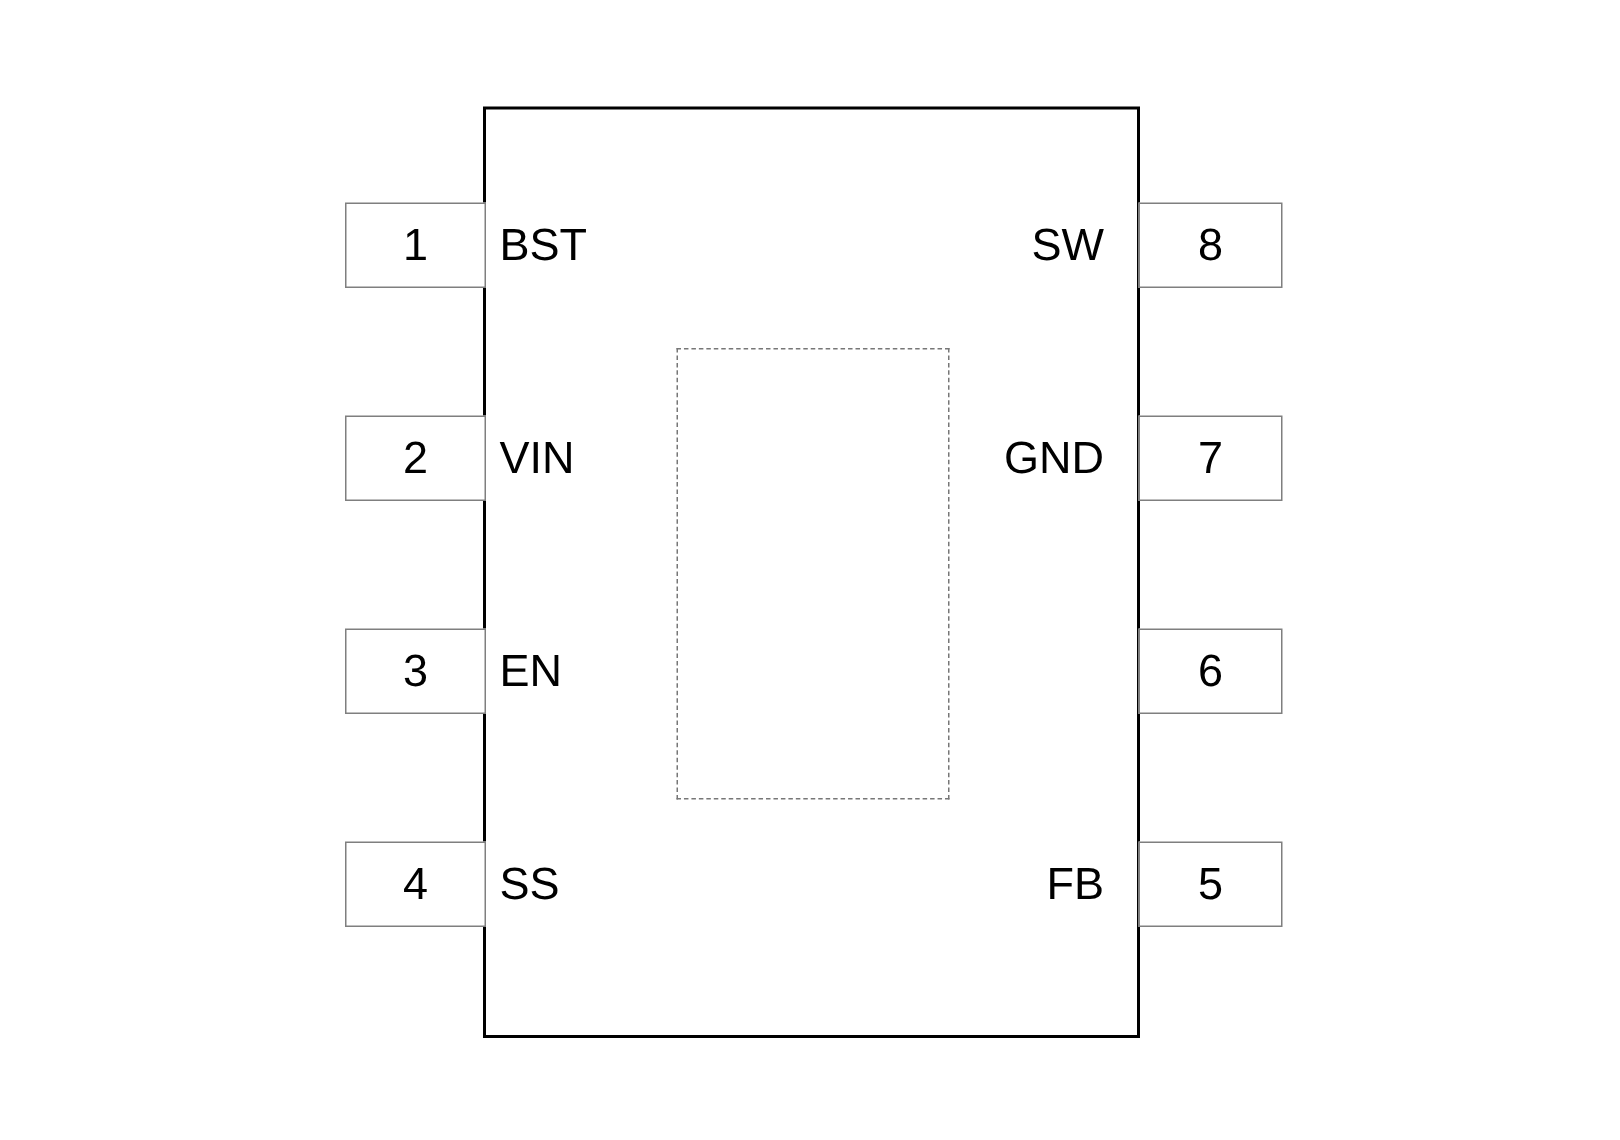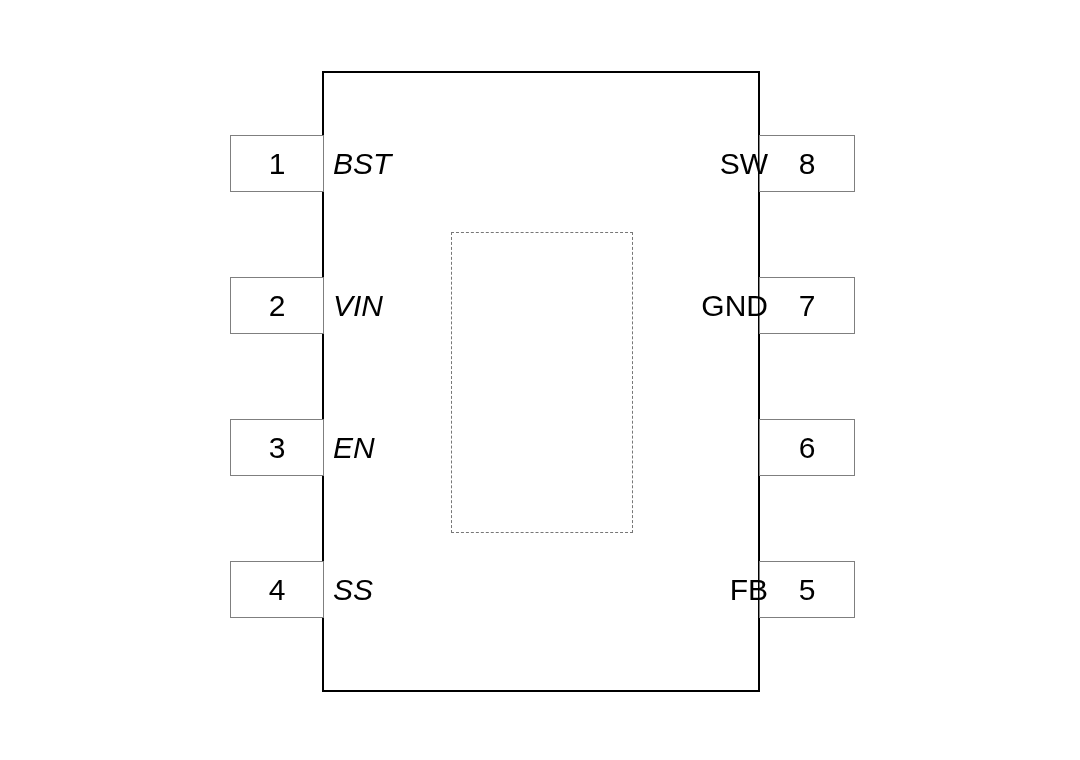--- a/index.html
+++ b/index.html
@@ -57,22 +57,22 @@
   .row-3 { top: 561px; height: 57px; }
   
   .pin-label {
     position: absolute;
     font-size: 30px;
     line-height: 57px;
     height: 57px;
     white-space: nowrap;
     z-index: 3;
   }
-  .pin-label.left  { left: 333px; text-align: center; font-style: italic; }
-  .pin-label.right { right: 312px; text-align: right; }
+  .pin-label.left  { left: 333px; text-align: center; }
+  .pin-label.right { right: 344px; text-align: right; }
 </style>
 </head>
 <body>
 
 <div class="canvas">
 
   <div class="chip-body"></div>
 
   <div class="thermal-pad"></div>
 

